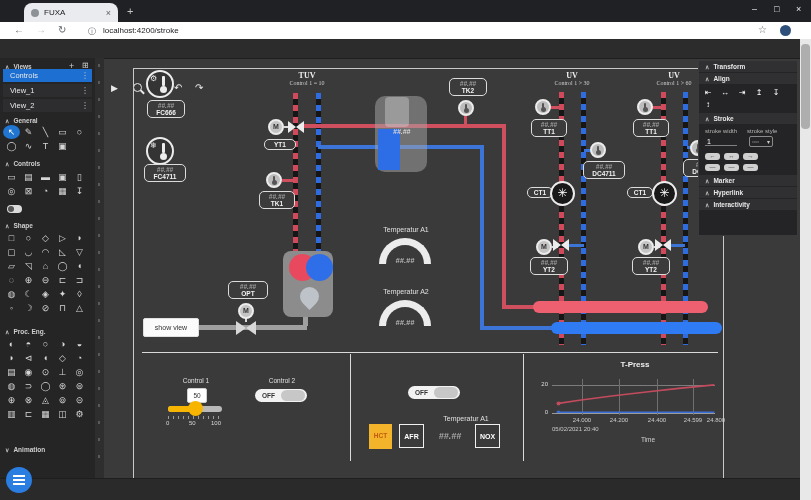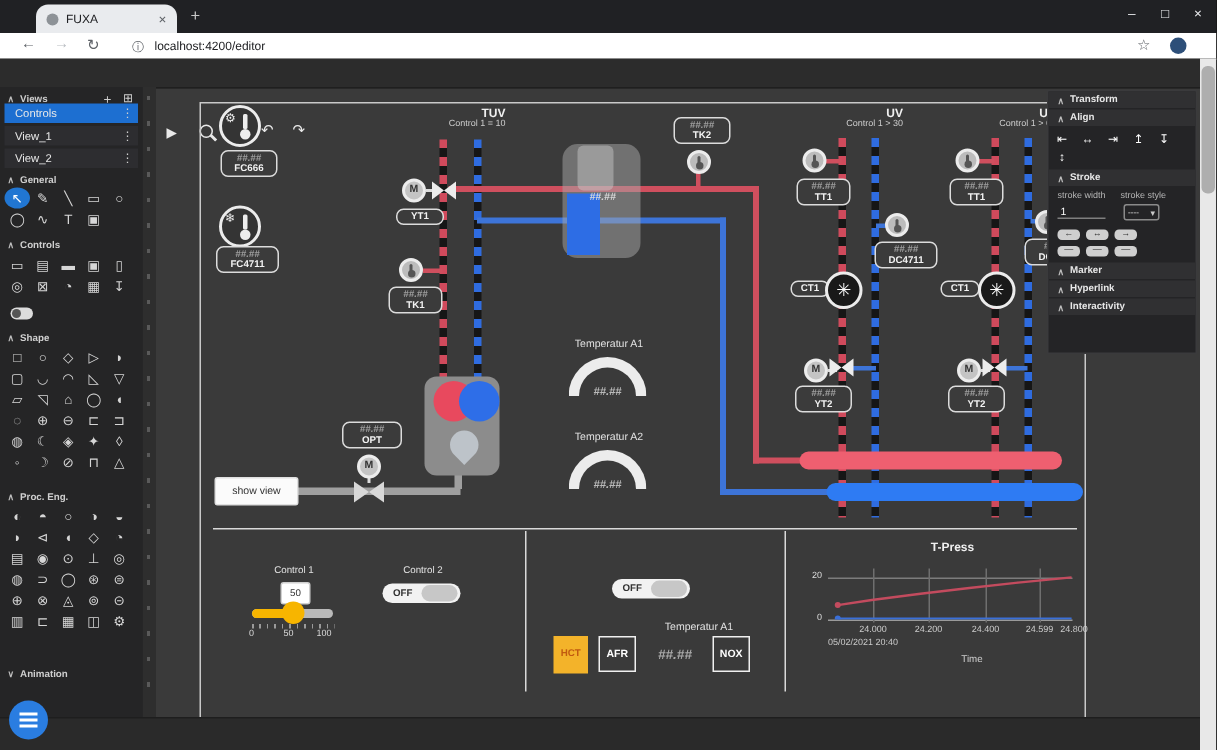--- a/index.html
+++ b/index.html
@@ -50,21 +50,21 @@
   #fab:before{content:"";position:absolute;left:7px;top:8px;width:12px;height:2px;background:#fff;box-shadow:0 4px 0 #fff,0 8px 0 #fff;}
   
   #viewborder{position:absolute;left:133px;top:68px;width:589px;height:409px;border:1px solid #c9c9c9;}
   .vdash-r{position:absolute;width:5px;background:repeating-linear-gradient(180deg,#d04a5c 0 6px,#161616 6px 12px);}
   .vdash-b{position:absolute;width:5px;background:repeating-linear-gradient(180deg,#2f6ce0 0 6px,#161616 6px 12px);}
   .pipe-r{position:absolute;background:#cf4f5e;}
   .pipe-b{position:absolute;background:#3d74d8;}
   .pipe-g{position:absolute;background:#9f9f9f;}
   .caps-r{position:absolute;height:12px;border-radius:6px;background:#ee5f70;}
   .caps-b{position:absolute;height:12px;border-radius:6px;background:#2e7bf3;}
-  .zone{position:absolute;width:60px;text-align:right;}
+  .zone{position:absolute;width:60px;text-align:center;font-family:Liberation Serif, serif;}
   .zone .zt{font-size:8px;font-weight:bold;color:#efefef;}
   .zone .zc{font-size:6px;color:#cdcdcd;}
   .lbl{position:absolute;background:#3b3b3b;border:1px solid #dcdcdc;border-radius:5px;text-align:center;padding:1px 2px;z-index:5;}
   .lbl .v{font-size:6.5px;font-style:italic;font-weight:bold;color:#9d9d9d;display:block;}
   .lbl .t{font-size:6.5px;font-weight:bold;color:#f2f2f2;display:block;}
   .pilltag{position:absolute;background:#3b3b3b;border:1px solid #dcdcdc;border-radius:5px;font-size:6.5px;font-weight:bold;color:#f2f2f2;text-align:center;z-index:5;padding:1px 2px;}
   .sens{position:absolute;width:16px;height:16px;border-radius:50%;background:#bcbcbc;border:2px solid #ececec;box-sizing:border-box;z-index:5;}
   .sens:before{content:"";position:absolute;left:50%;top:2px;width:2px;height:6px;margin-left:-1px;background:#555;border-radius:1px;}
   .sens:after{content:"";position:absolute;left:50%;bottom:1px;width:5px;height:5px;margin-left:-2.5px;background:#555;border-radius:50%;}
   .bigsens{position:absolute;width:28px;height:28px;border-radius:50%;background:#343434;border:2px solid #ececec;box-sizing:border-box;z-index:5;}
@@ -147,21 +147,21 @@
     <span class="wctl" style="left:752px">–</span>
     <span class="wctl" style="left:774px">□</span>
     <span class="wctl" style="left:796px">×</span>
   </div>
 
   <div id="addr">
     <span class="aicon" style="left:14px">←</span>
     <span class="aicon" style="left:36px;color:#b9bdc2">→</span>
     <span class="aicon" style="left:58px">↻</span>
     <span class="aicon" style="left:88px;font-size:8px;top:4px">ⓘ</span>
-    <span id="urltxt">localhost:4200/editor</span>
+    <span id="urltxt">localhost:4200/stroke</span>
     <span class="aicon" style="left:758px">☆</span>
     <span id="avatar"></span>
   </div>
 
   <div id="toolbar">
     <div id="saveic"></div>
     <span class="tbico" style="left:30px;font-size:11px">⚙</span>
     <div id="tsep"></div>
     <span class="tbico" style="left:111px;font-size:9px">▶</span>
     <div id="mag"></div>

